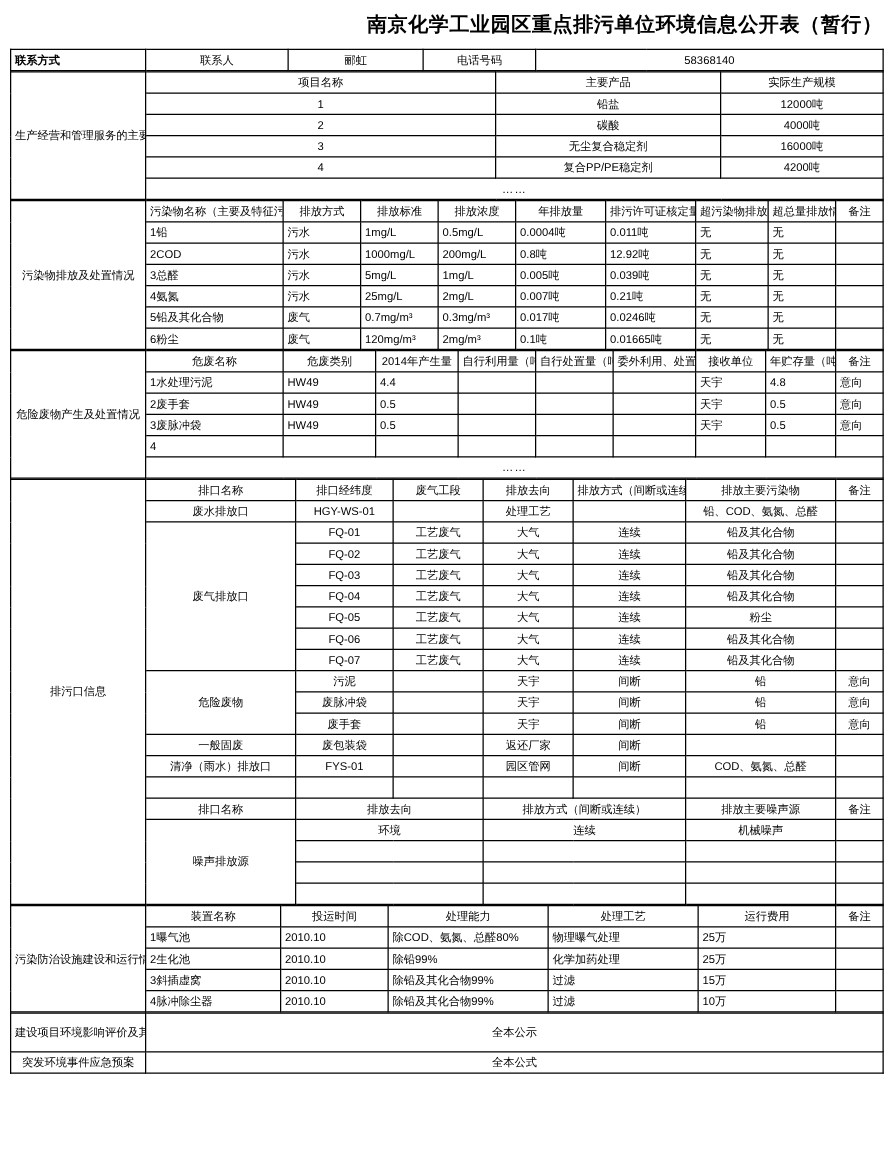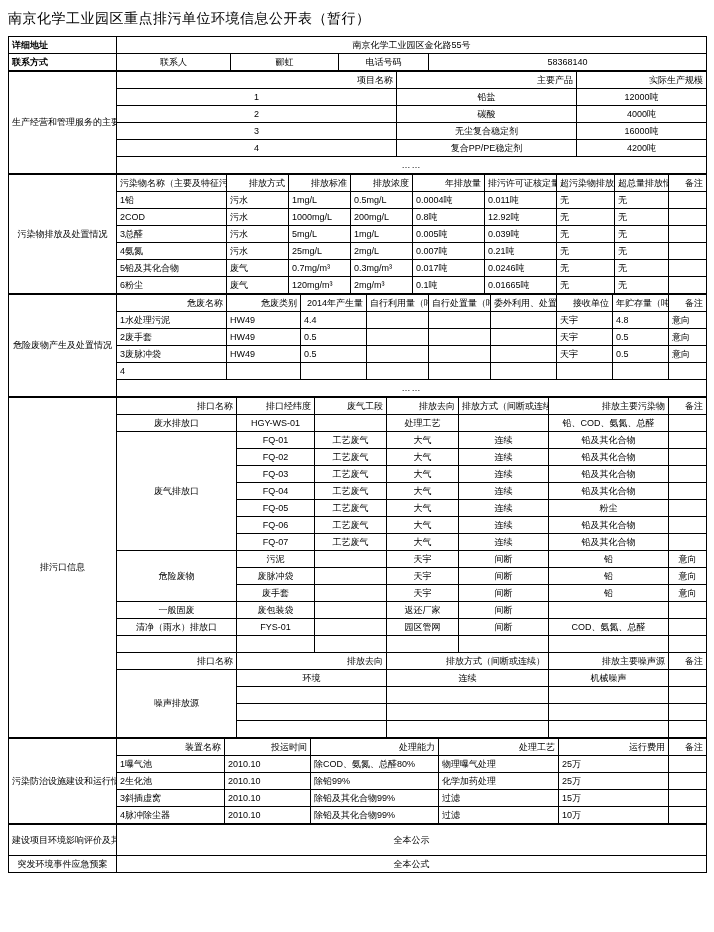--- a/index.html
+++ b/index.html
@@ -15,24 +15,24 @@
     -webkit-font-smoothing: none;
   }
   .page {
     width: 714px;
     height: 932px;
     position: relative;
     box-sizing: border-box;
     padding: 6px 8px 0 8px;
   }
   .title {
-    text-align: left;
+    text-align: right;
     font-family: "DejaVu Serif", "Liberation Serif", serif;
-    font-weight: normal;
-    font-size: 14px;
+    font-weight: bold;
+    font-size: 16px;
     letter-spacing: 0.5px;
     margin: 4px 0 8px 0;
   }
   table.sheet {
     border-collapse: collapse;
     width: 698px;
     table-layout: fixed;
   }
   table.sheet td {
     border: 1px solid #000;
@@ -48,45 +48,41 @@
   .l { text-align: left; }
   .b { font-weight: bold; }
   .rowlabel {
     text-align: center;
     font-size: 9.5px;
     line-height: 13px;
     white-space: normal;
     padding: 2px 4px;
   }
   .nowrapwrap { white-space: normal; }
-  .hdr { text-align: right; }
+  .hdr { text-align: center; }
   .tall { height: 30px; }
   .dots { text-align: center; font-size: 9px; letter-spacing: 1px; }
 </style>
 </head>
 <body>
 
 <div class="page">
 
   <div class="title">南京化学工业园区重点排污单位环境信息公开表（暂行）</div>
 
   <table class="sheet">
     <colgroup>
       <col style="width:108px">
         <col style="width:114px">
         <col style="width:108px">
       <col style="width:90px">
         <col style="width:88px">
         <col style="width:190px">
     </colgroup>
     <tbody>
-    <tr>
-      <td class="l b">详细地址</td>
-      <td class="c" colspan="5">南京化学工业园区金化路55号</td>
-    </tr>
     <tr>
       <td class="l b">联系方式</td>
       <td class="c">联系人</td>
       <td class="c">郦虹</td>
       <td class="c">电话号码</td>
       <td class="c" colspan="2">58368140</td>
     </tr>
   </tbody>
     </table>
 

